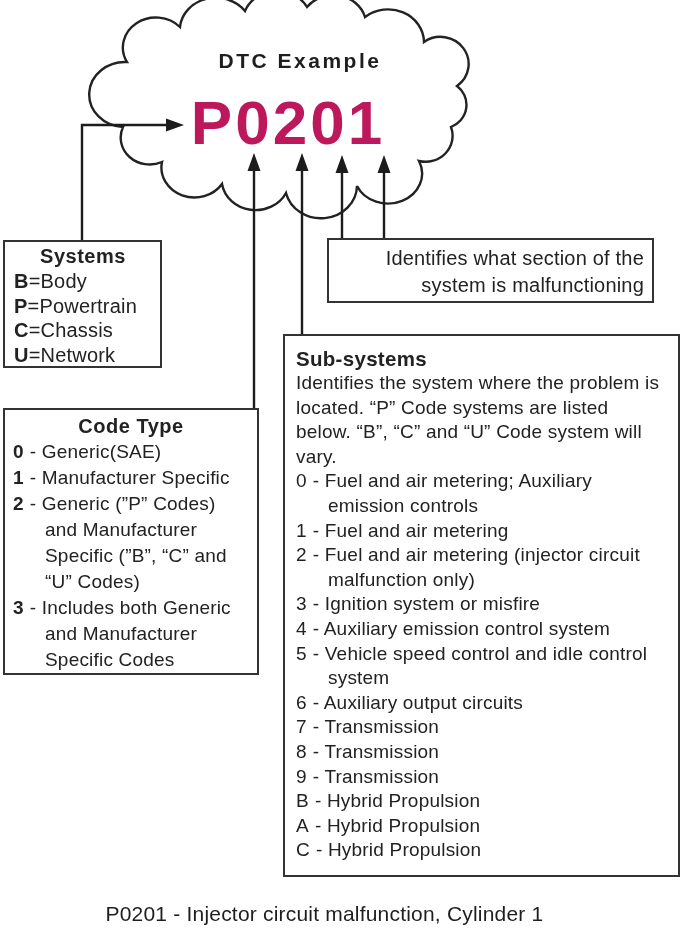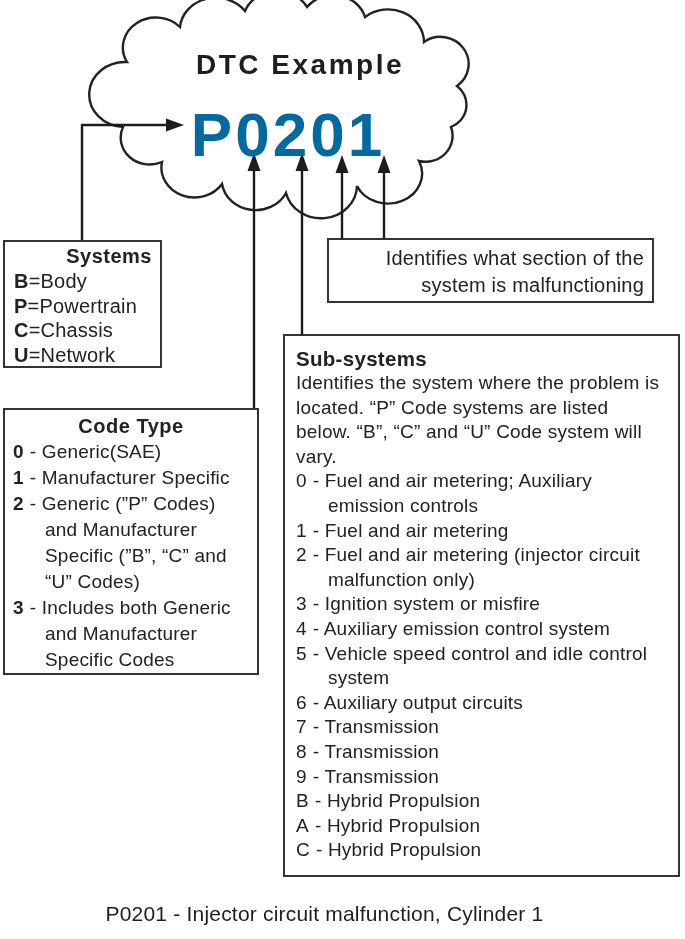--- a/index.html
+++ b/index.html
@@ -8,36 +8,36 @@
     width:685px;height:939px;
     background:#ffffff;
     font-family:"Liberation Sans", sans-serif;
     color:#222222;
     overflow:hidden;
   }
   .overlay{position:absolute;left:0;top:0;width:685px;height:939px;}
   .abs{position:absolute;}
   .cloud-title{
     left:160px;top:49px;width:280px;
-    text-align:center;font-weight:bold;font-size:28px;
+    text-align:center;font-weight:bold;font-size:21px;
     letter-spacing:2.5px;color:#1e1e1e;white-space:nowrap;
   }
   .cloud-code{
-    left:172px;top:106px;width:232px;
+    left:172px;top:94px;width:232px;
     text-align:center;font-weight:bold;font-size:62px;line-height:58px;
-    letter-spacing:3px;color:#0369a1;white-space:nowrap;
+    letter-spacing:3px;color:#be185d;white-space:nowrap;
   }
   .box{
     position:absolute;
     border:2px solid #333333;
     background:#ffffff;
     box-sizing:border-box;
   }
   .box-systems{left:3px;top:240px;width:159px;height:128px;padding:2px 8px 0 9px;}
-  .box-systems .box-title{text-align:right;font-weight:bold;font-size:20px;line-height:25px;letter-spacing:.5px;}
+  .box-systems .box-title{text-align:center;font-weight:bold;font-size:20px;line-height:25px;letter-spacing:.5px;}
   .srow{font-size:20px;line-height:24.6px;letter-spacing:.2px;white-space:nowrap;}
   .srow b{font-weight:bold;}
 
   .box-identifies{left:327px;top:238px;width:327px;height:65px;padding:5px 8px 0 15px;}
   .box-identifies .note{font-size:20px;line-height:26.5px;letter-spacing:.2px;text-align:right;}
 
   .box-codetype{left:3px;top:408px;width:256px;height:267px;padding:3px 24px 16px 8px;}
   .box-codetype .box-title{text-align:center;font-weight:bold;font-size:20px;line-height:26px;letter-spacing:.5px;margin-right:-16px;}
   .crow{font-size:19px;line-height:26px;letter-spacing:.2px;padding-left:32px;text-indent:-32px;}
   .crow b{font-weight:bold;margin-right:6px;}

